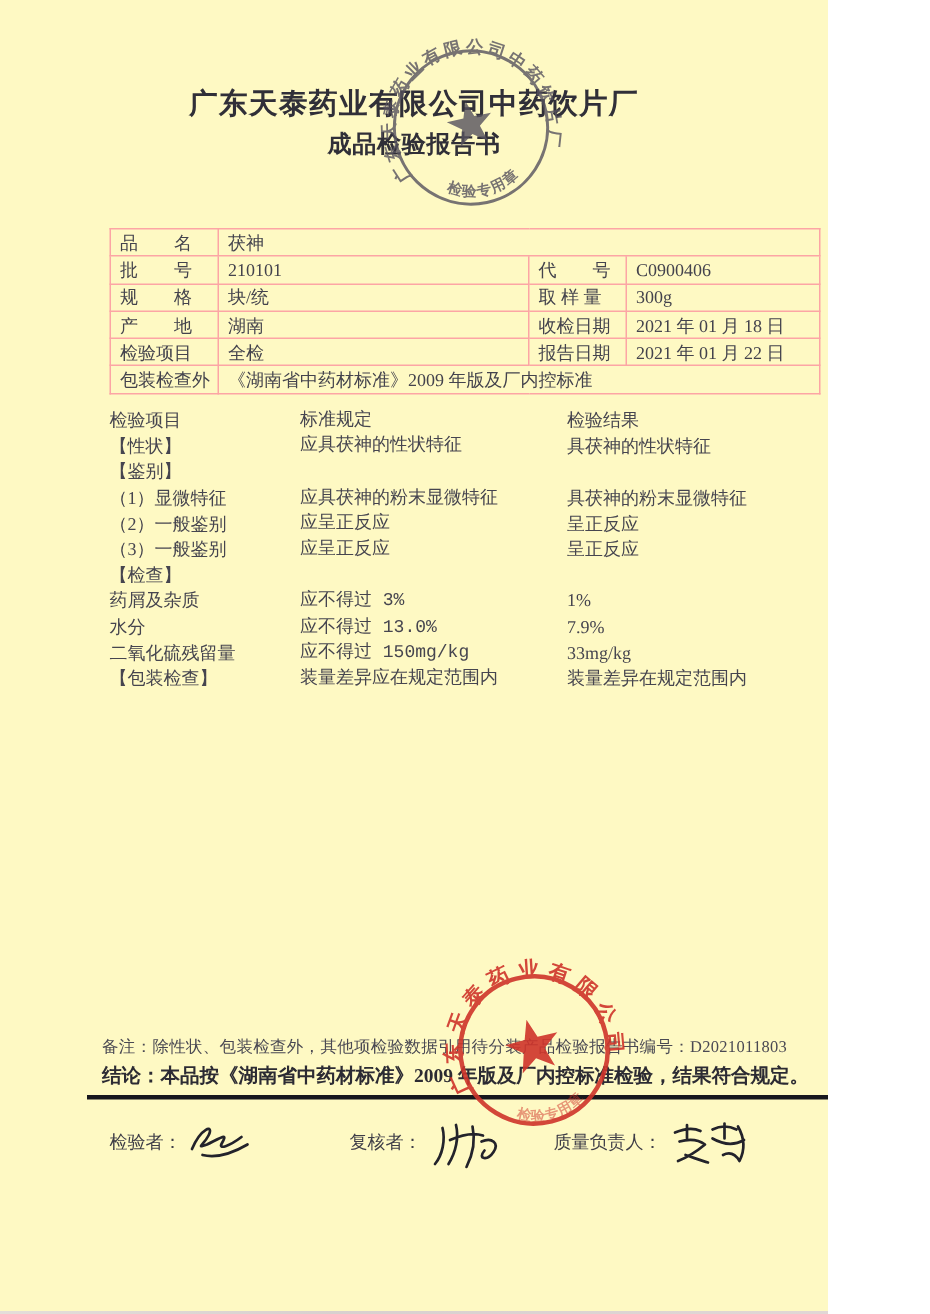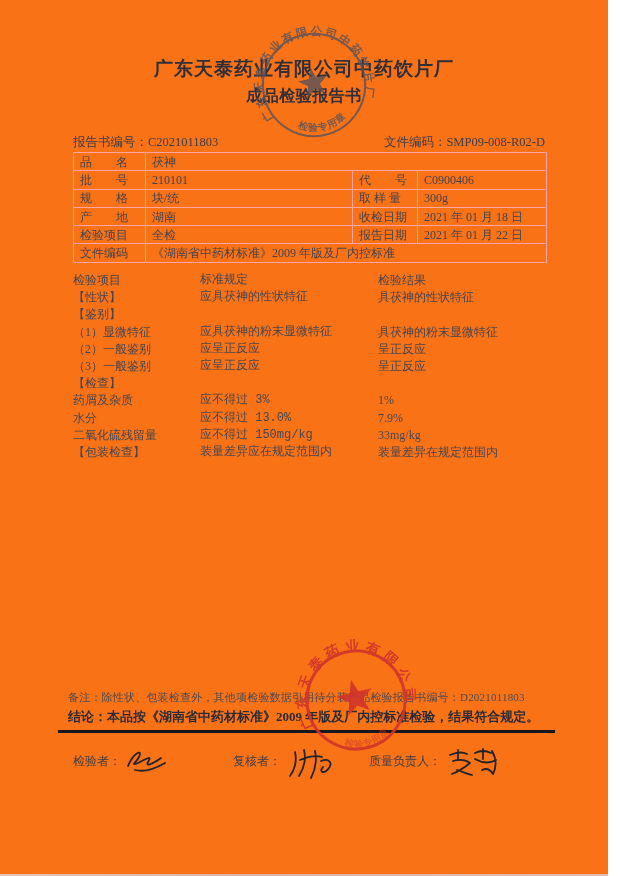--- a/index.html
+++ b/index.html
@@ -1,18 +1,18 @@
 <!DOCTYPE html>
 <html><head>
 <meta charset="utf-8">
 <style>
   html,body{margin:0;padding:0;background:#ffffff;}
   .page{
-    position:relative;width:608px;height:876px;overflow:hidden;
-    background:#f97316;
+    position:relative;width:552px;height:876px;overflow:hidden;
+    background:#fef9c3;
     font-family:"Liberation Serif","DejaVu Serif",serif;
     color:#45444e;
   }
   .title1{
     position:absolute;top:56px;left:0;width:100%;text-align:center;
     font-size:19px;font-weight:bold;letter-spacing:1px;color:#302f38;z-index:2;
   }
   .title2{
     position:absolute;top:86px;left:0;width:100%;text-align:center;
     font-size:16px;font-weight:bold;letter-spacing:0.5px;color:#302f38;z-index:2;
@@ -65,28 +65,20 @@
     <polygon points="70,51 74,62.5 86.2,62.7 76.5,70.1 80,81.8 70,74.8 60,81.8 63.5,70.1 53.8,62.7 66,62.5" fill="#56525e"></polygon>
     <path id="arcTopBottom" d="M 34,102 A 46,46 0 0 0 106,102" fill="none"></path>
     <text font-size="10.5" fill="#56525e">
       <textPath href="#arcTopBottom" startOffset="13" textLength="56">检验专用章</textPath>
     </text>
   </svg>
 
   <div class="title1">广东天泰药业有限公司中药饮片厂</div>
   <div class="title2">成品检验报告书</div>
 
-  <div class="meta">
-    <span>
-      <span>报告书编号：</span><span>C2021011803</span>
-    </span>
-    <span>
-      <span>文件编码：</span><span>SMP09-008-R02-D</span>
-    </span>
-  </div>
 
   <table class="info">
     <colgroup>
         <col style="width:72px">
         <col style="width:207px">
         <col style="width:65px">
         <col style="width:129px">
       </colgroup>
     <tbody>
         <tr>
@@ -111,21 +103,21 @@
       <td>收检日期</td>
       <td>2021 年 01 月 18 日</td>
     </tr>
     <tr>
       <td>检验项目</td>
       <td>全检</td>
       <td>报告日期</td>
       <td>2021 年 01 月 22 日</td>
     </tr>
     <tr>
-      <td>文件编码</td>
+      <td>包装检查外</td>
       <td colspan="3">《湖南省中药材标准》2009 年版及厂内控标准</td>
     </tr>
   </tbody>
     </table>
 
   <div class="results">
     <div class="rrow">
       <span class="rc1">检验项目</span>
       <span class="rc2">标准规定</span>
       <span class="rc3">检验结果</span>

